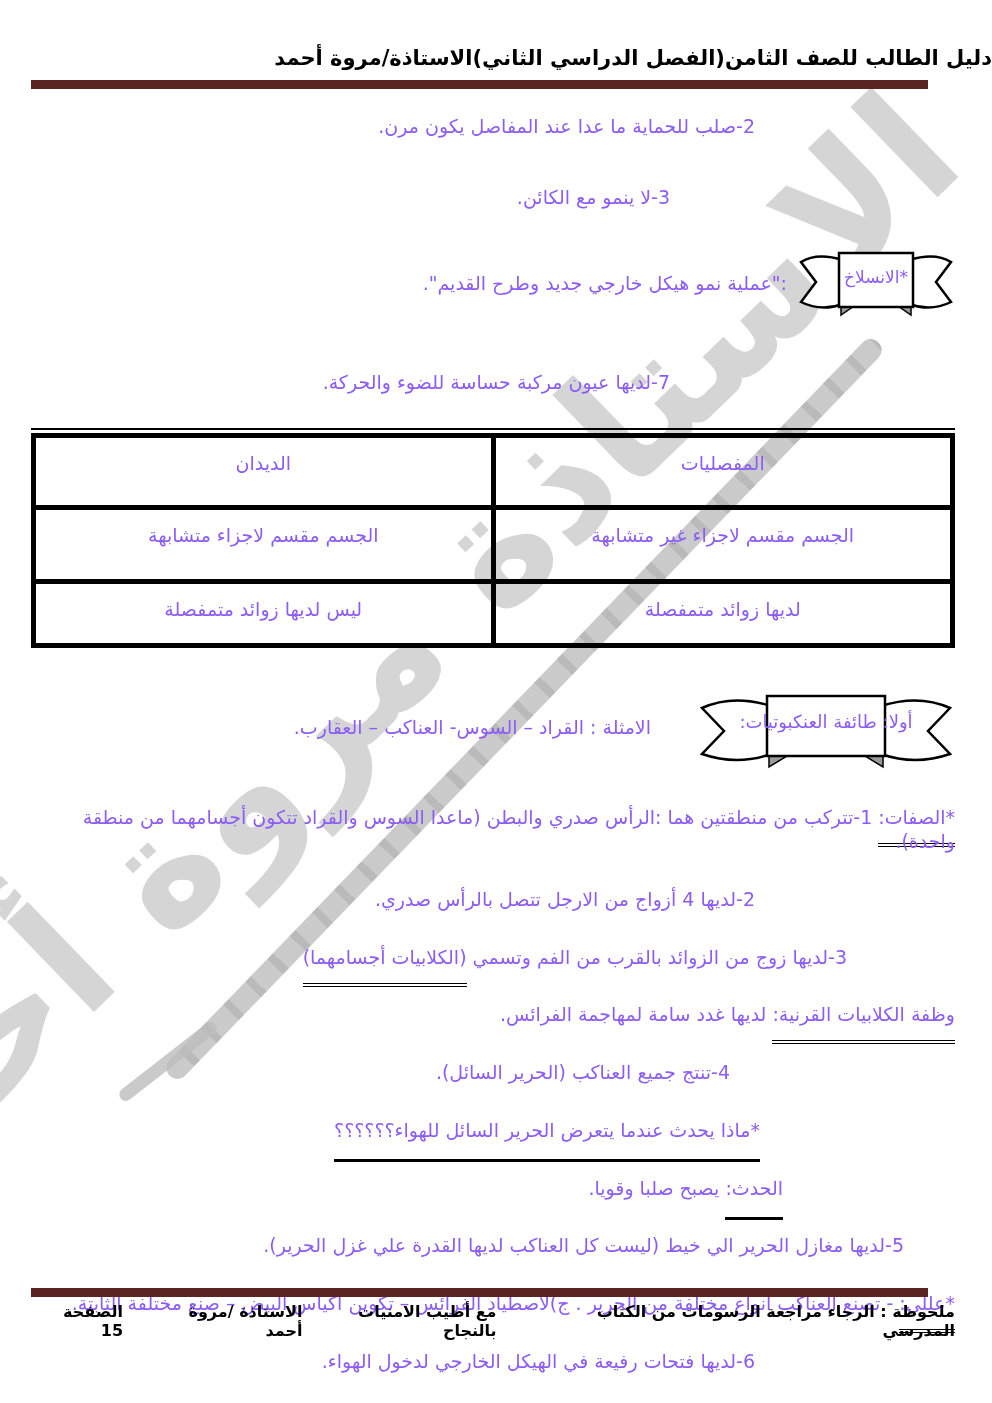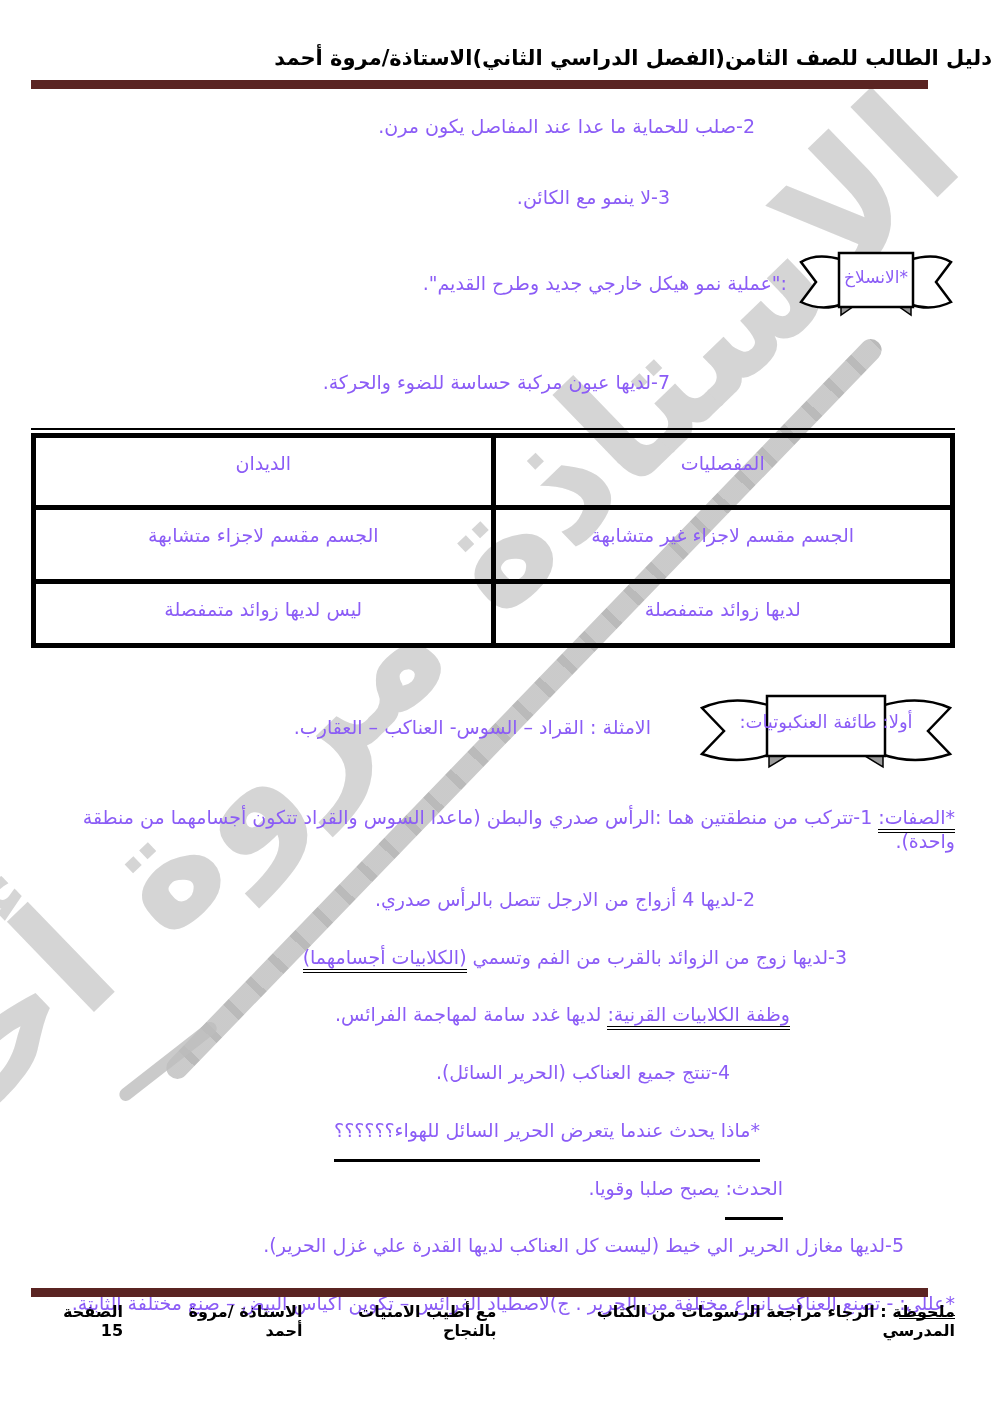--- a/index.html
+++ b/index.html
@@ -37,26 +37,26 @@
   
   .header { position: relative; z-index: 1; padding-top: 46px; }
   .title { font-size: 21px; font-weight: bold; color:#000; }
   .rule { height: 9px; margin: 10px 64px 0 31px; }
   
   .content { position: relative; z-index: 1; padding: 26px 37px 0 37px; font-size: 19px; color:#8b5cf6; }
   .line { margin-bottom: 34px; line-height: 1.25; }
   .ind200 { margin-right: 200px; }
   .ind285 { margin-right: 285px; margin-top: 47px; }
   .ind108 { margin-right: 108px; }
-  .ind165 { margin-right: 165px; }
+  .ind165 { }
   .ind225 { margin-right: 225px; }
   .ind195 { margin-right: 195px; }
   .ind172 { margin-right: 172px; }
   .ind51  { margin-right: 51px; }
-  .u-double { border-bottom: 4px double #000; padding-bottom: 1px; }
+  .u-double { border-bottom: 4px double #000; padding-bottom: 15px; }
   .u-thick  { border-bottom: 3px solid #000; padding-bottom: 18px; }
   .ribbon-row { display: flex; align-items: center; gap: 10px; margin-bottom: 20px; }
   .ribbon { position: relative; flex: 0 0 auto; }
   .ribbon-label {
     position: absolute; left: 0; right: 0; top: 0; bottom: 14px;
     display: flex; align-items: center; justify-content: center;
     font-size: 17px; white-space: nowrap;
   }
   .ribbon2 .ribbon-label { font-size: 18px; bottom: 24px; }
   
@@ -162,20 +162,21 @@
     <p class="line ind225">4-تنتج جميع العناكب (الحرير السائل).</p>
 
     <p class="line ind195"><span class="u-thick">*ماذا يحدث عندما يتعرض الحرير السائل للهواء؟؟؟؟؟؟</span></p>
 
     <p class="line ind172"><span class="u-thick">الحدث:</span><span> يصبح صلبا وقويا.</span></p>
 
     <p class="line ind51">5-لديها مغازل الحرير الي خيط (ليست كل العناكب لديها القدرة علي غزل الحرير).</p>
 
     <p class="line"><span class="u-double">*عللي:</span><span> - تصنع العناكب أنواع مختلفة من الحرير .      ج)لاصطياد الفرائس – تكوين أكياس البيض – صنع مختلفة الثابتة.</span></p>
 
+    <p class="line ind200">6-لديها فتحات رفيعة في الهيكل الخارجي لدخول الهواء.</p>
 
   </div>
 
   <div class="footer-bar" style="background:#5a2422;"></div>
   <div class="footer-row">
     <span class="f-note">ملحوظة : الرجاء مراجعة الرسومات من الكتاب المدرسي</span>
     <span>مع أطيب الامنيات بالنجاح</span>
     <span class="f-left-group">
       <span>الاستاذة /مروة أحمد</span>
       <span>الصفحة 15</span>

